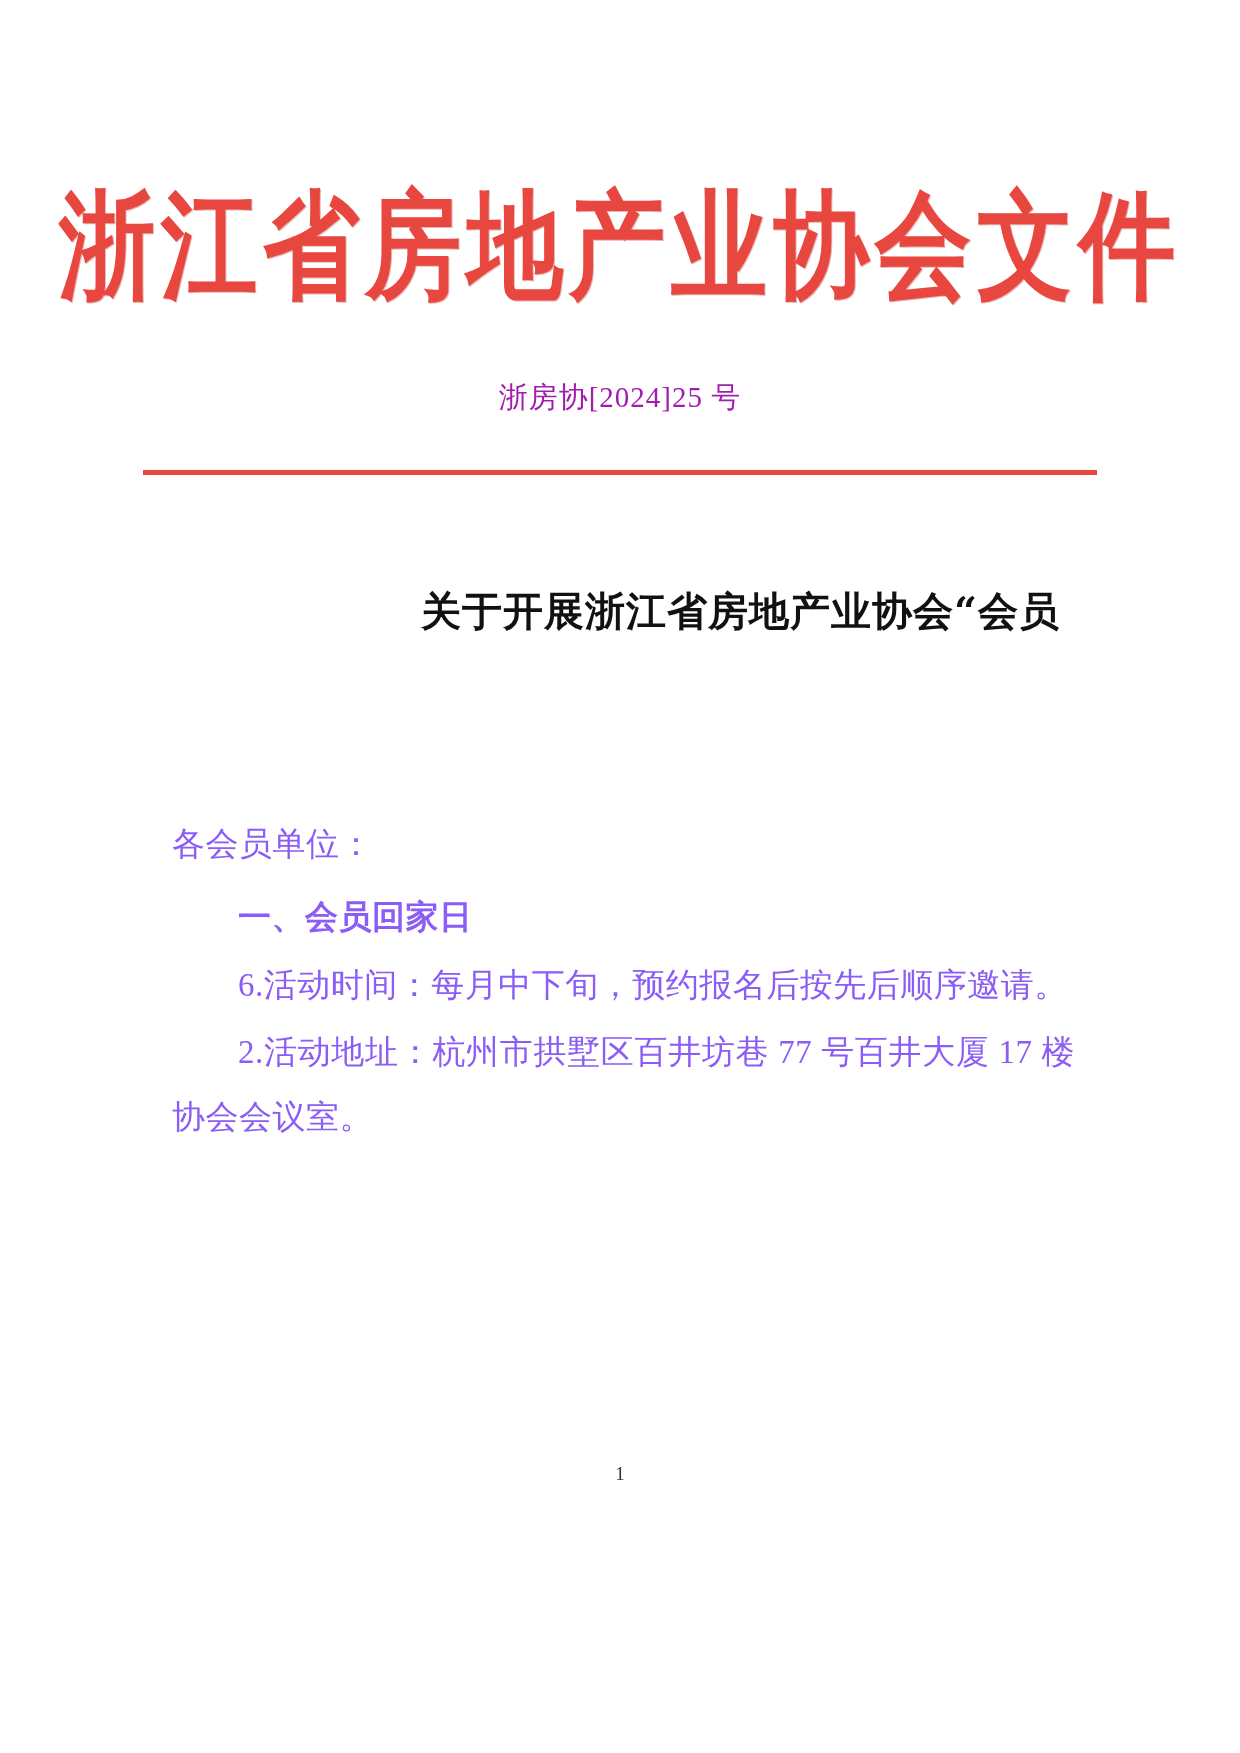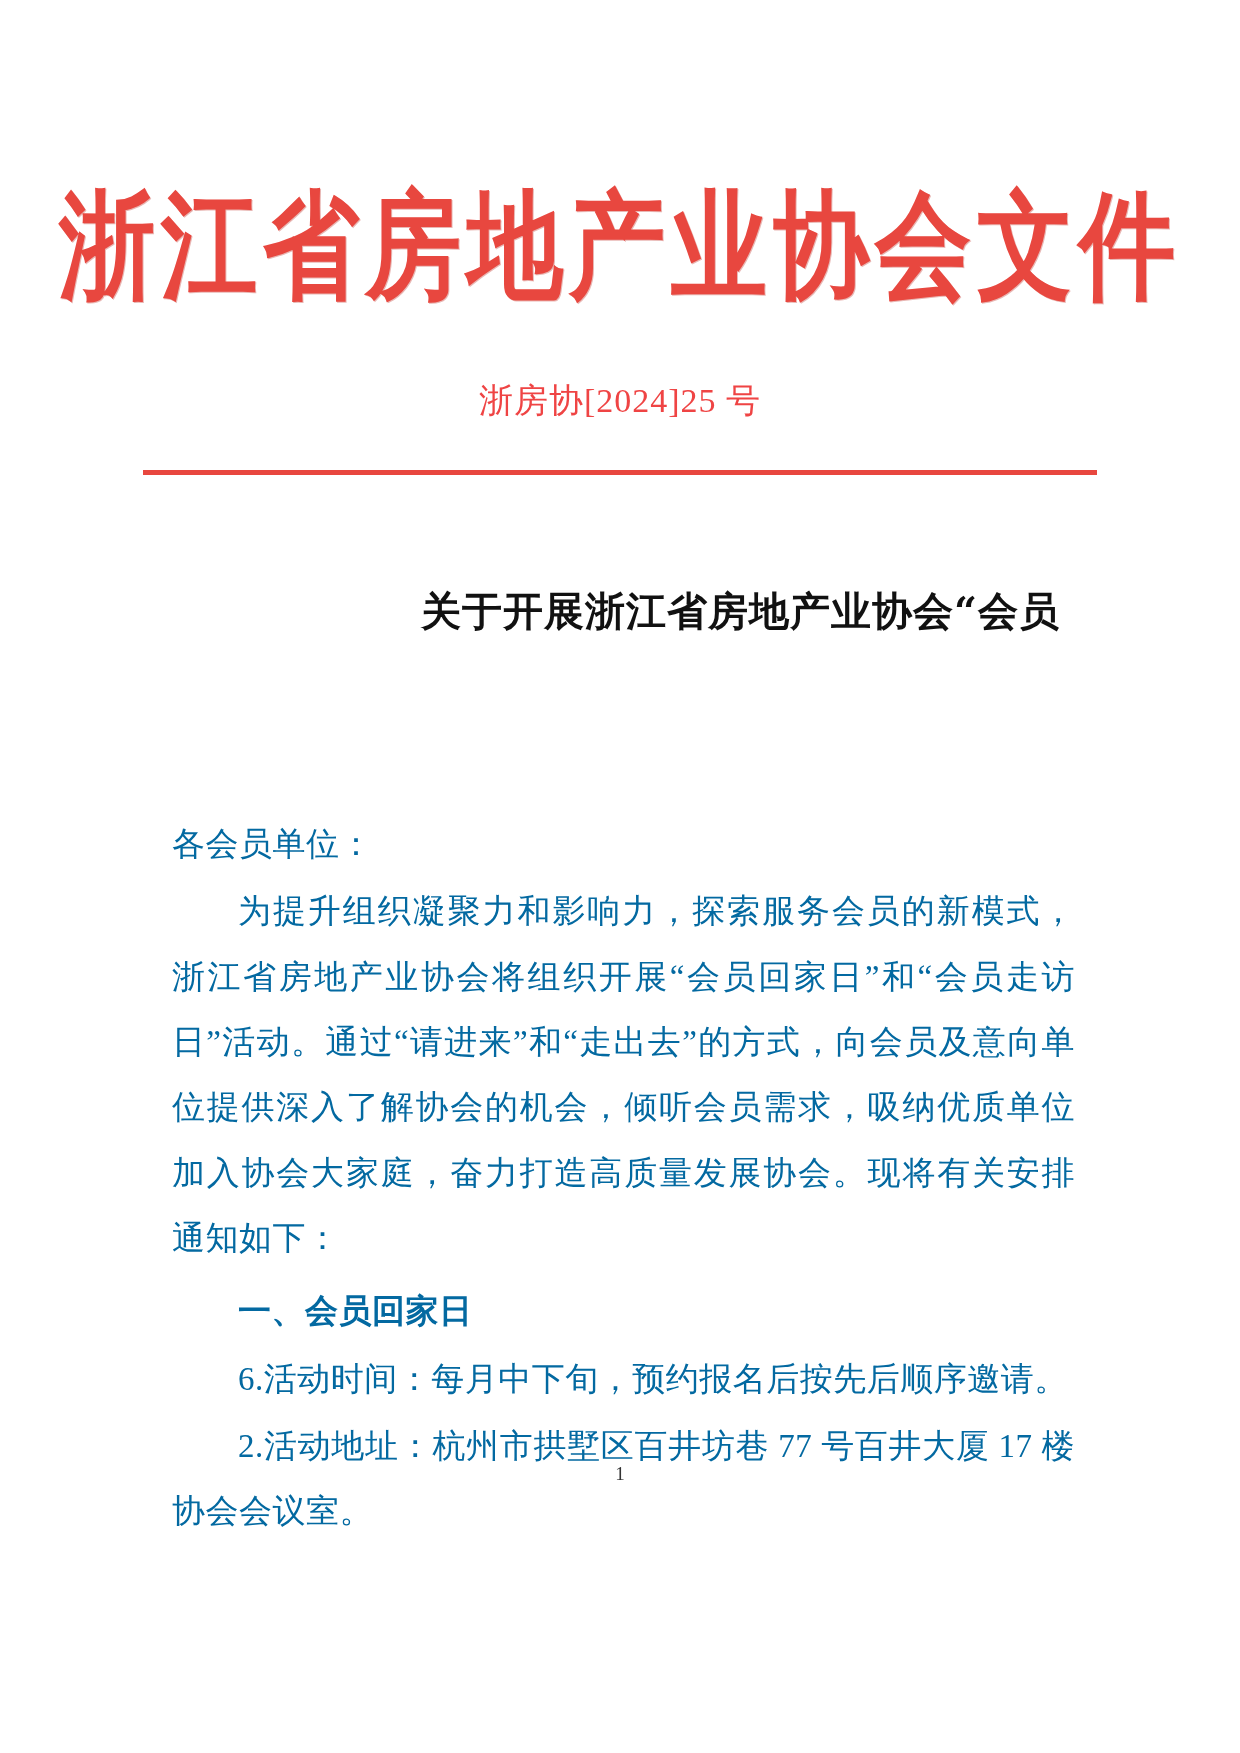--- a/index.html
+++ b/index.html
@@ -47,23 +47,23 @@
   
   .docnum-row {
     position: absolute;
     left: 0;
     right: 0;
     top: 378px;
     text-align: center;
   }
   .docnum {
     font-family: "Liberation Serif", "DejaVu Serif", serif;
-    font-size: 34px;
+    font-size: 29px;
     letter-spacing: 1px;
-    color: #ef4444;
+    color: #a21caf;
   }
 
   
   .red-rule {
     position: absolute;
     left: 143px;
     right: 143px;
     top: 470px;
     height: 5px;
     background: #e8473f;
@@ -89,21 +89,21 @@
   .body-block {
     position: absolute;
     left: 172px;
     right: 165px;
     top: 812px;
   }
   .p {
     font-family: "Liberation Serif", "DejaVu Serif", serif;
     font-size: 33px;
     line-height: 1.98;
-    color: #0369a1;
+    color: #8b5cf6;
     margin: 0 0 2px 0;
     text-align: justify;
     text-justify: inter-ideograph;
     letter-spacing: 0.5px;
   }
   .p-indent { text-indent: 2em; }
   .p-head {
     font-weight: 700;
     text-indent: 2em;
   }
@@ -137,21 +137,20 @@
   <div class="red-rule"></div>
 
   <div class="doc-title">
     <span class="tline">关于开展浙江省房地产业协会“会员</span>
   </div>
 
   <div class="body-block">
 
     <p class="p">各会员单位：</p>
 
-    <p class="p p-indent">为提升组织凝聚力和影响力，探索服务会员的新模式，浙江省房地产业协会将组织开展“会员回家日”和“会员走访日”活动。通过“请进来”和“走出去”的方式，向会员及意向单位提供深入了解协会的机会，倾听会员需求，吸纳优质单位加入协会大家庭，奋力打造高质量发展协会。现将有关安排通知如下：</p>
 
     <div class="gap-sm"></div>
 
     <p class="p p-head">一、会员回家日</p>
 
     <p class="p p-indent">6.活动时间：每月中下旬，预约报名后按先后顺序邀请。</p>
 
     <p class="p p-indent">2.活动地址：杭州市拱墅区百井坊巷 77 号百井大厦 17 楼协会会议室。</p>
 
   </div>

